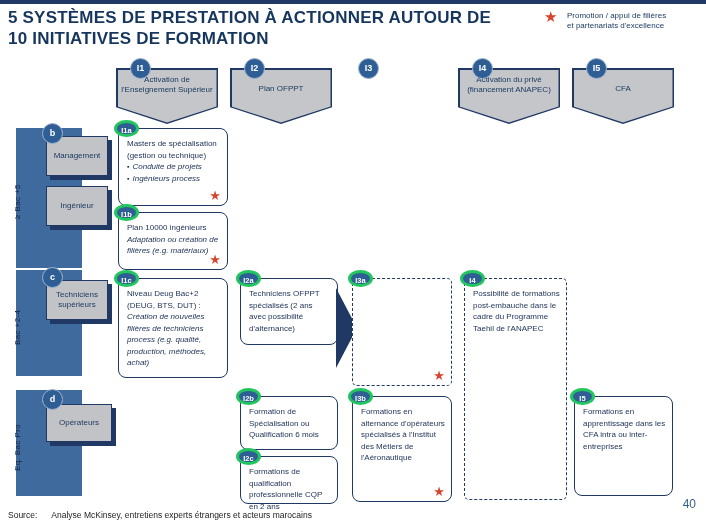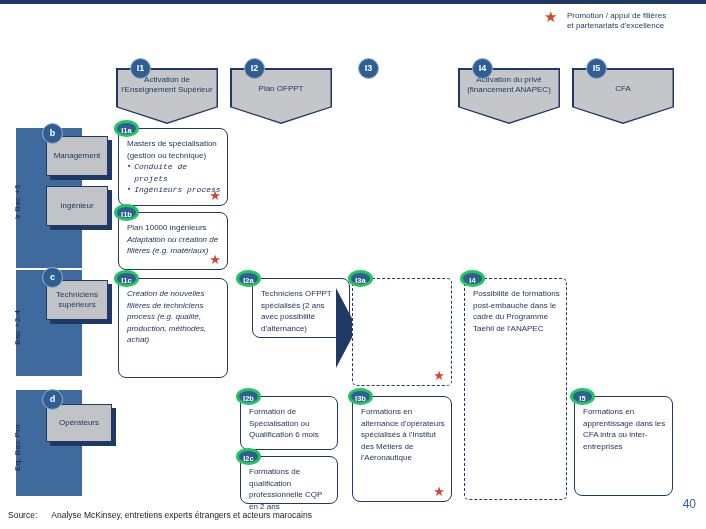--- a/index.html
+++ b/index.html
@@ -34,38 +34,42 @@
              display:flex; align-items:center; justify-content:center; text-align:center; padding:2px 4px; }
 
   
   .ibox { position:absolute; background:#fff; border:1.4px solid #1f3864; border-radius:8px;
           padding:9px 6px 5px 8px; font-size:8px; line-height:11.5px; color:#1c2f55; }
   .ibox.dashed { border-style:dashed; border-radius:5px; }
   .ibadge { position:absolute; width:25px; height:17px; border-radius:50%; background:#2e5e94;
             border:3px solid #22c55e; color:#fff; font-size:7.5px; font-weight:bold;
             text-align:center; line-height:15px; z-index:6; }
   .it { font-style:italic; }
-  .bullet-row { display:flex; gap:3px;font-family:Liberation Mono, monospace; }
+  .bullet-row { display:flex; gap:3px; }
   .bullet { font-size:7px; line-height:11.5px; }
   .boxstar { position:absolute; right:6px; bottom:3px; font-size:13px; color:#d9432f; line-height:13px; }
 
   .flowarrow { position:absolute; left:336px; top:288px; width:21px; height:80px; background:#1f3864;
                clip-path:polygon(0 0,100% 50%,0 100%); }
 
   .source { position:absolute; left:8px; top:510px; font-size:8.5px; color:#222; }
   .source .slabel { margin-right:14px; }
   .pagenum { position:absolute; left:660px; top:497px; width:36px; text-align:right;
              font-size:12px; color:#365f91; }
 </style>
 </head>
 <body>
 
 <div class="slide">
   <div class="topbar"></div>
 
+  <div class="title">
+    <div>5 SYSTÈMES DE PRESTATION À ACTIONNER AUTOUR DE</div>
+    <div>10 INITIATIVES DE FORMATION</div>
+  </div>
   <span class="title-star">★</span>
   <div class="legend">
     <div>Promotion / appui de filières</div>
     <div>et partenariats d'excellence</div>
   </div>
 
   <div class="chev" style="left:116px">
     <div class="outer"></div>
     <div class="inner"></div>
     <div class="clabel">Activation de l'Enseignement Supérieur</div>
@@ -126,25 +130,26 @@
   <span class="ibadge" style="left:114px; top:120px">I1a</span>
 
   <div class="ibox" style="left:118px; top:212px; width:110px; height:58px">
     <span>Plan 10000 ingénieurs</span>
     <span class="it">Adaptation ou création de filières (e.g. matériaux)</span>
     <span class="boxstar">★</span>
   </div>
   <span class="ibadge" style="left:114px; top:204px">I1b</span>
 
   <div class="ibox" style="left:118px; top:278px; width:110px; height:100px">
+    <div>Niveau Deug Bac+2 (DEUG, BTS, DUT) :</div>
     <div class="it">Création de nouvelles filières de techniciens process (e.g. qualité, production, méthodes, achat)</div>
   </div>
   <span class="ibadge" style="left:114px; top:270px">I1c</span>
 
-  <div class="ibox" style="left:252px; top:278px; width:98px; height:60px">
+  <div class="ibox" style="left:240px; top:278px; width:98px; height:67px">
     <span>Techniciens OFPPT spécialisés (2 ans avec possibilité d'alternance)</span>
   </div>
   <span class="ibadge" style="left:236px; top:270px">I2a</span>
 
   <div class="ibox" style="left:240px; top:396px; width:98px; height:54px">
     <span>Formation de Spécialisation ou Qualification 6 mois</span>
   </div>
   <span class="ibadge" style="left:236px; top:388px">I2b</span>
 
   <div class="ibox" style="left:240px; top:456px; width:98px; height:48px">

